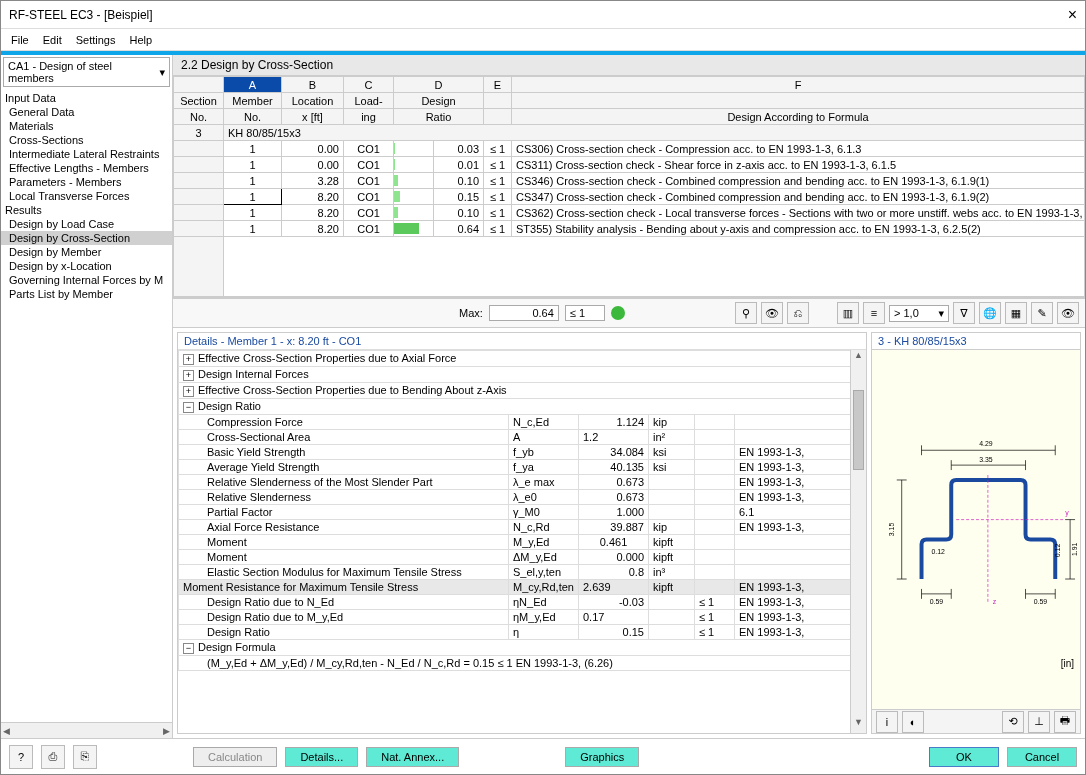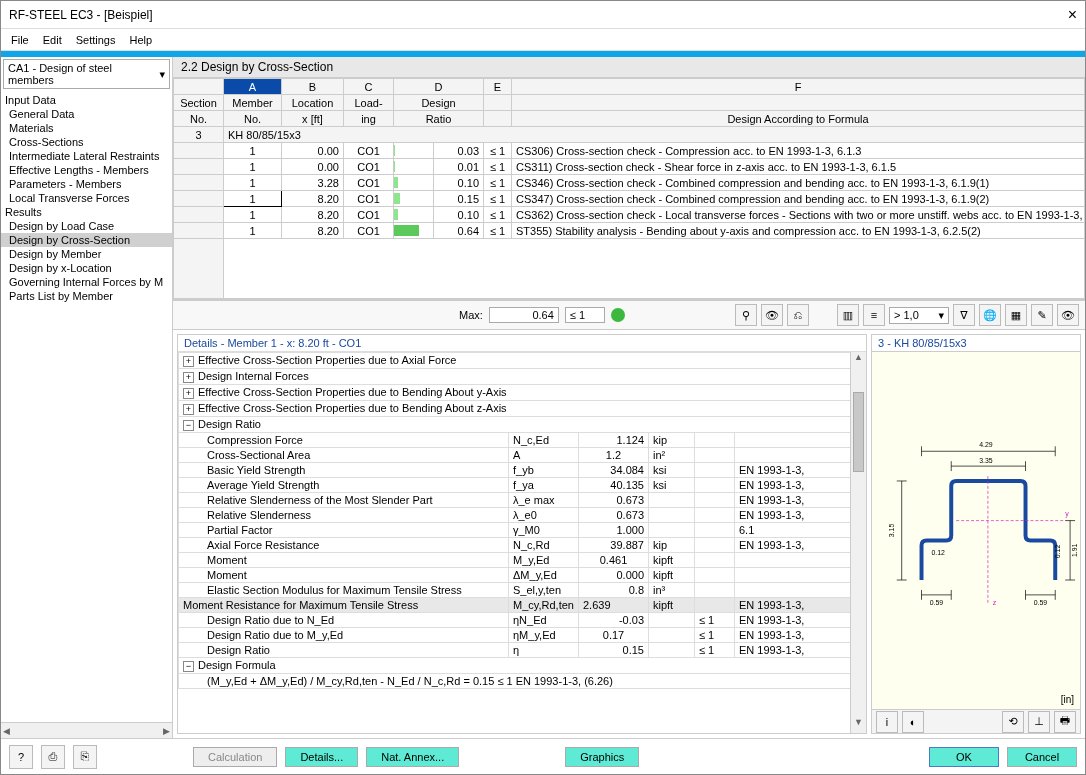--- a/index.html
+++ b/index.html
@@ -3,21 +3,21 @@
 <meta charset="utf-8">
 <style>
 * { box-sizing: border-box; margin: 0; padding: 0; }
 body { font-family: "Segoe UI", Tahoma, sans-serif; font-size: 11px; background: #fff; color: #000; }
 .window { width: 1086px; height: 775px; border: 1px solid #888; display: flex; flex-direction: column; position: relative; }
 .titlebar { height: 28px; display: flex; align-items: center; padding: 0 8px; border-bottom: 1px solid #ddd; }
 .titlebar .title { flex: 1; font-size: 12px; }
 .titlebar .close { font-size: 16px; cursor: pointer; }
 .menubar { height: 22px; display: flex; align-items: center; gap: 14px; padding: 0 10px; border-bottom: 1px solid #ddd; }
 .menubar span { cursor: pointer; }
-.content { flex: 1; display: flex; border-top: 6px solid #0ea5e9; overflow: hidden; }
+.content { flex: 1; display: flex; border-top: 4px solid #0ea5e9; overflow: hidden; }
 .sidebar { width: 172px; border-right: 1px solid #ccc; display: flex; flex-direction: column; }
 .selector { border: 1px solid #aaa; margin: 2px; padding: 2px 4px; display: flex; justify-content: space-between; align-items: center; background: #fff; cursor: pointer; }
 .tree { flex: 1; overflow: hidden; padding: 2px 0; }
 .tree-item { padding: 1px 4px 1px 8px; cursor: pointer; white-space: nowrap; overflow: hidden; }
 .tree-group { padding: 1px 4px; font-weight: normal; }
 .tree-item.selected { background: #d0d0d0; }
 .sidebar-scroll { height: 16px; border-top: 1px solid #ccc; background: #f0f0f0; display:flex; justify-content:space-between; align-items:center; padding:0 2px; }
 .sidebar-scroll span { color:#666; font-size:9px; }
 .main { flex: 1; display: flex; flex-direction: column; }
 .main-header { background: #e8e8e8; border-bottom: 1px solid #ccc; padding: 3px 8px; font-size: 12px; }
@@ -47,21 +47,21 @@
 .details-panel { flex: 1; border:1px solid #ccc; display:flex; flex-direction:column; overflow:hidden; }
 .details-header { color:#1a4aa0; padding:2px 6px; border-bottom:1px solid #ddd; }
 .details-body { flex:1; overflow:hidden; position:relative; }
 table.details { border-collapse: collapse; width:100%; table-layout:fixed; }
 table.details td { border:1px solid #ddd; padding:1px 4px; font-size:11px; height:15px; white-space:nowrap; overflow:hidden; }
 table.details tr.gh td { background:#fff; }
 .tree-toggle { display:inline-block; width:11px; height:11px; border:1px solid #888; text-align:center; line-height:9px; font-size:9px; margin-right:4px; }
 .scrollbar-v { position:absolute; right:0; top:0; bottom:0; width:16px; background:#f0f0f0; border-left:1px solid #ccc; }
 .scrollbar-v .thumb { position:absolute; left:2px; right:2px; top:40px; height:80px; background:#c8c8c8; border:1px solid #aaa; }
 .scrollbar-v .arr { position:absolute; left:0; right:0; height:16px; text-align:center; font-size:9px; color:#666; }
-.section-view { width:210px; border:1px solid #ccc; display:flex; flex-direction:column; background:#fffff0; }
+.section-view { width:210px; border:1px solid #ccc; display:flex; flex-direction:column; background:#fffff0;gap:36px; }
 .sv-header { padding:2px 6px; border-bottom:1px solid #ccc; color:#1a4aa0; background:#fff; }
 .sv-canvas { flex:1; position:relative; }
 .sv-footer { height:24px; border-top:1px solid #ccc; display:flex; justify-content:space-between; padding:2px 4px; background:#f4f4f4; align-items:center; gap:4px; }
 .sv-footer .grp { display:flex; gap:4px; }
 .sv-unit { position:absolute; bottom:4px; right:6px; font-size:10px; }
 .footer { height: 36px; border-top:1px solid #ccc; display:flex; align-items:center; padding:4px 8px; gap:8px; }
 .footer .spacer { flex:1; }
 .btn { border:1px solid #aaa; background:#5eead4; padding:3px 14px; cursor:pointer; font-size:11px; }
 .btn.ok { border:1px solid #4a7ac8; }
 .btn.disabled { color:#888; background:#eee; }
@@ -286,40 +286,37 @@
                   <col>
                 </colgroup>
               <tbody id="details-rows">
                   <tr class="gh">
                     <td colspan="6"><span class="tree-toggle">+</span>Effective Cross-Section Properties due to Axial Force</td>
                   </tr>
                   <tr class="gh">
                     <td colspan="6"><span class="tree-toggle">+</span>Design Internal Forces</td>
                   </tr>
                   <tr class="gh">
-                    <td colspan="6"><span class="tree-toggle">+</span>Effective Cross-Section Properties due to Bending About y-Axis</td>
-                  </tr>
-                  <tr class="gh">
                     <td colspan="6"><span class="tree-toggle">+</span>Effective Cross-Section Properties due to Bending About z-Axis</td>
                   </tr>
                   <tr class="gh">
                     <td colspan="6"><span class="tree-toggle">−</span>Design Ratio</td>
                   </tr>
                   <tr>
                     <td style="padding-left:28px">Compression Force</td>
                     <td>N_c,Ed</td>
                     <td style="text-align:right">1.124</td>
                     <td>kip</td>
                     <td></td>
                     <td></td>
                   </tr>
                   <tr>
                     <td style="padding-left:28px">Cross-Sectional Area</td>
                     <td>A</td>
-                    <td style="text-align:center">1.2</td>
+                    <td style="text-align:left">1.2</td>
                     <td>in²</td>
                     <td></td>
                     <td></td>
                   </tr>
                   <tr>
                     <td style="padding-left:28px">Basic Yield Strength</td>
                     <td>f_yb</td>
                     <td style="text-align:right">34.084</td>
                     <td>ksi</td>
                     <td></td>
@@ -401,21 +398,21 @@
                     <td style="padding-left:28px">Design Ratio due to N_Ed</td>
                     <td>ηN_Ed</td>
                     <td style="text-align:right">-0.03</td>
                     <td></td>
                     <td>≤ 1</td>
                     <td>EN 1993-1-3,</td>
                   </tr>
                   <tr>
                     <td style="padding-left:28px">Design Ratio due to M_y,Ed</td>
                     <td>ηM_y,Ed</td>
-                    <td style="text-align:center">0.17</td>
+                    <td style="text-align:left">0.17</td>
                     <td></td>
                     <td>≤ 1</td>
                     <td>EN 1993-1-3,</td>
                   </tr>
                   <tr>
                     <td style="padding-left:28px">Design Ratio</td>
                     <td>η</td>
                     <td style="text-align:right">0.15</td>
                     <td></td>
                     <td>≤ 1</td>

